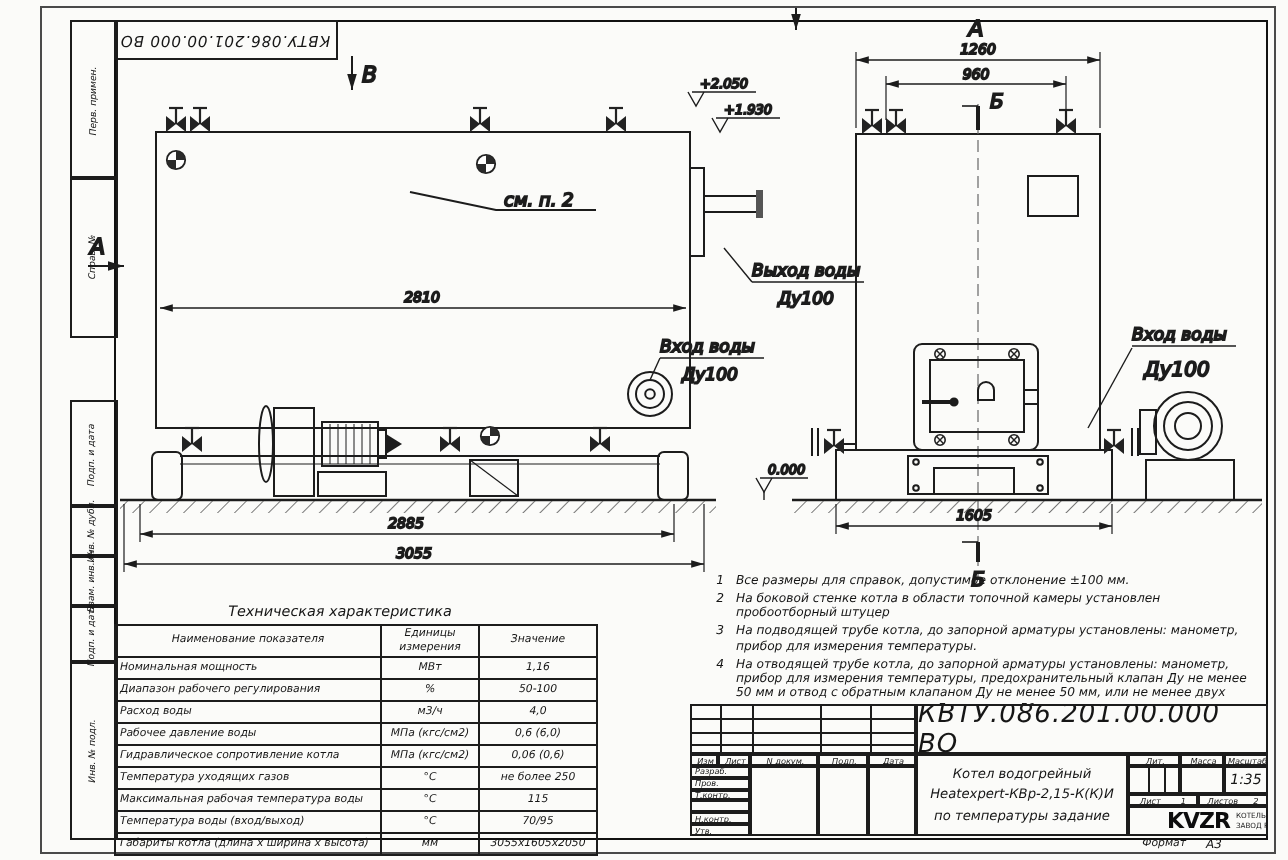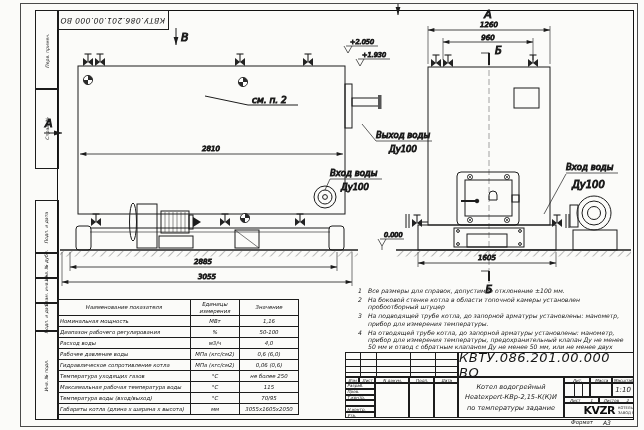--- a/index.html
+++ b/index.html
@@ -267,20 +267,21 @@
         <span class="nnum">3</span>
         <div class="ntext">На подводящей трубе котла, до запорной арматуры установлены: манометр, прибор для измерения температуры.</div>
       </div>
     <div class="note">
         <span class="nnum">4</span>
         <div class="ntext">На отводящей трубе котла, до запорной арматуры установлены: манометр, прибор для измерения температуры, предохранительный клапан Ду не менее 50 мм и отвод с обратным клапаном Ду не менее 50 мм, или не менее двух предохранительных клапанов Ду не менее 50 мм.</div>
       </div>
   </div>
 
   <div class="abs blk" style="left:57px;top:299px;width:226px">
+    <div class="it ctr" style="height:13px;font-size:7.2px">Техническая характеристика</div>
     <table class="tech">
       <tbody>
           <tr class="hdr">
         <td style="width:128px">Наименование показателя</td>
         <td style="width:44px">Единицы измерения</td>
         <td style="width:54px">Значение</td>
       </tr>
       <tr>
             <td>Номинальная мощность</td>
             <td class="c">МВт</td>
@@ -370,21 +371,21 @@
     </div>
 
     <div class="cell lbl cc" style="left:219px;top:25px;width:26px;height:6px">Лит.</div>
     <div class="cell lbl cc" style="left:245px;top:25px;width:22px;height:6px">Масса</div>
     <div class="cell lbl cc" style="left:267px;top:25px;width:22px;height:6px">Масштаб</div>
     <div class="cell" style="left:219px;top:31px;width:26px;height:14px">
       <div class="abs" style="left:8.6px;top:0;height:14px;border-left:0.6px solid #1c1c1c"></div>
       <div class="abs" style="left:17.3px;top:0;height:14px;border-left:0.6px solid #1c1c1c"></div>
     </div>
     <div class="cell cc" style="left:245px;top:31px;width:22px;height:14px"></div>
-    <div class="cell cc" style="left:267px;top:31px;width:22px;height:14px;font-size:7px">1:10</div>
+    <div class="cell cc" style="left:267px;top:31px;width:22px;height:14px;font-size:7px">1:35</div>
 
     <div class="cell" style="left:219px;top:45px;width:35px;height:6px;font-size:4.1px;justify-content:space-around">
       <span>Лист</span>
       <span>1</span>
     </div>
     <div class="cell" style="left:254px;top:45px;width:35px;height:6px;font-size:4.1px;justify-content:space-around">
       <span>Листов</span>
       <span>2</span>
     </div>
 

